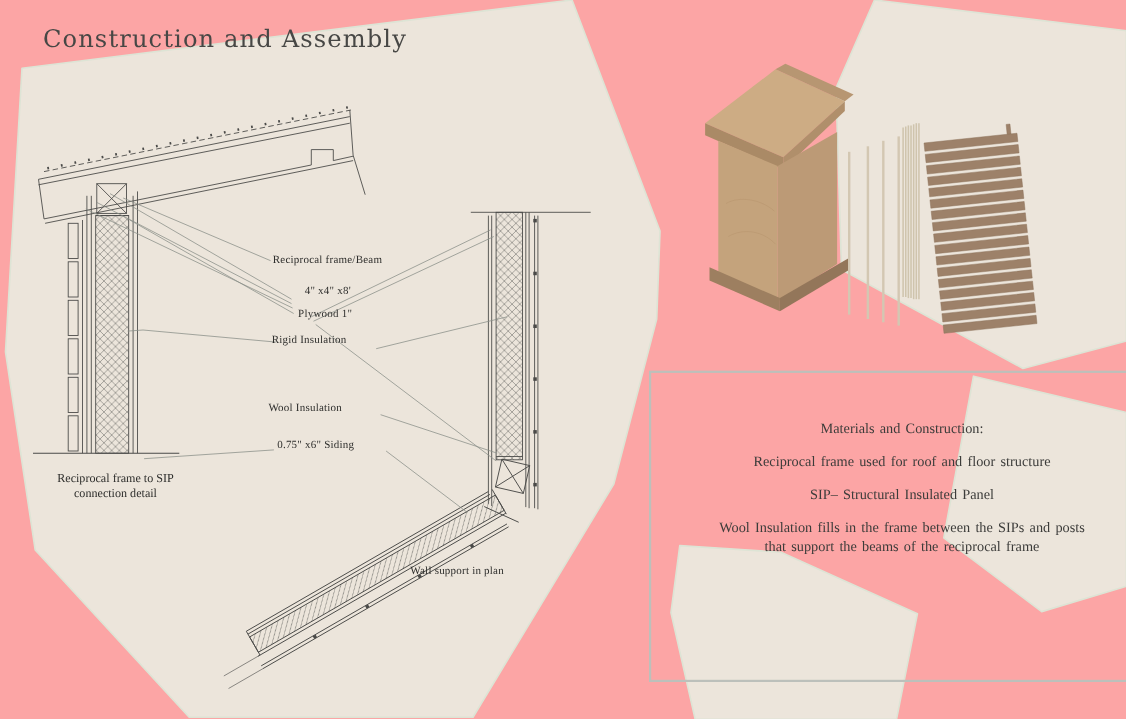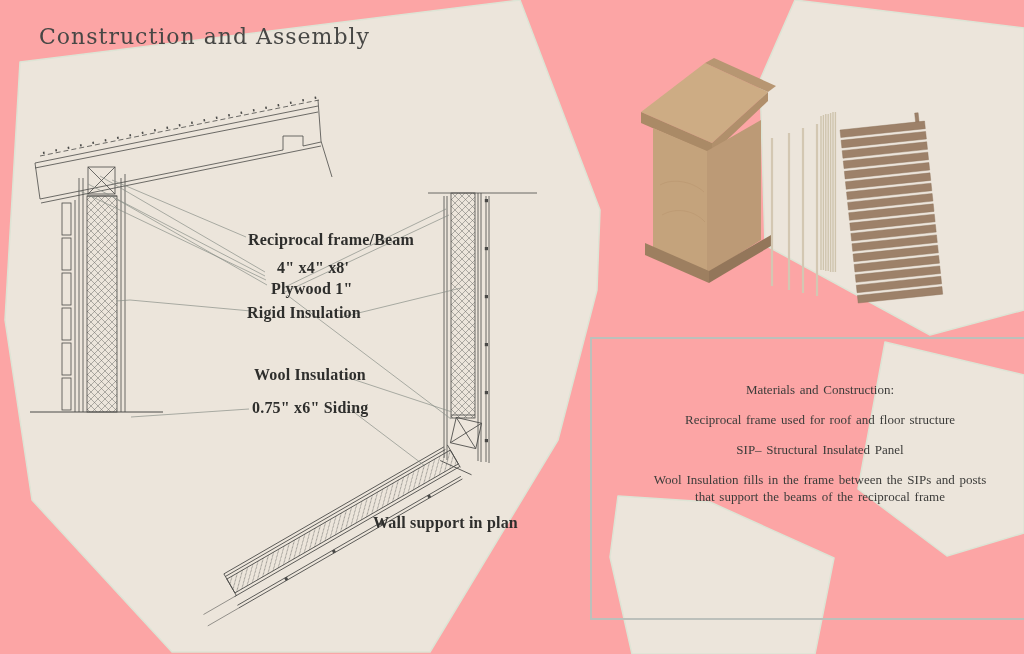--- a/index.html
+++ b/index.html
@@ -2,21 +2,21 @@
 <html style="--polygon-fill: #e9f0e4; --polygon-edge: #dde4d5; --line: #4a4a48; --leader: #8a8f88; --wood-light: #cdac84; --wood-mid: #c4a37c; --wood-shadow: #9d7f60; --slat-wood: #9d8169; --stick-wood: #d3c7b2; --box-border: #bcc0bb;"><head>
 <meta charset="utf-8">
 <style>
   html,body{margin:0;padding:0;background:#fff;}
   #stage{position:relative;width:1024px;height:654px;background:#fca5a5;overflow:hidden;
          font-family:"Liberation Serif",serif;color:#3a3a38;padding-left:43px;}
   #scene{position:absolute;left:0;top:0;}
   .abs{position:absolute;white-space:nowrap;}
   #page-title{left:39px;top:24px;font-family:"DejaVu Serif",serif;font-size:22px;
               letter-spacing:1px;color:#474745;}
-  .dlabel{font-size:16px;color:#2e2e2c;letter-spacing:.2px;font-weight:bold;}
+  .dlabel{font-size:10px;color:#2e2e2c;letter-spacing:.2px;}
   .dcaption{font-size:11px;color:#2e2e2c;text-align:center;line-height:14px;white-space:normal;}
   #materials-box{left:590px;top:315px;width:460px;height:283px;box-sizing:border-box;
                  border:2px solid var(--box-border,#bcc0bb);background:transparent;
                  text-align:center;padding:42px 6px 0 6px;margin-top:22px;}
   #materials-box .para{margin:0 0 13px 0;font-size:13px;line-height:17px;color:#3c3c3a;
                        word-spacing:1.5px;}
 </style>
 </head>
 <body>
 
@@ -184,23 +184,27 @@
       </g>
     </g>
   </svg>
 
   <div id="page-title" class="abs">Construction and Assembly</div>
 
   <div class="abs dlabel" style="left:248px;top:231px">Reciprocal frame/Beam</div>
   <div class="abs dlabel" style="left:277px;top:259px">4" x4" x8'</div>
   <div class="abs dlabel" style="left:271px;top:280px">Plywood 1"</div>
   <div class="abs dlabel" style="left:247px;top:304px">Rigid Insulation</div>
-  <div class="abs dlabel" style="left:254px;top:366px">Wool Insulation</div>
+  <div class="abs dlabel" style="left:244px;top:366px">Wool Insulation</div>
   <div class="abs dlabel" style="left:252px;top:399px">0.75" x6" Siding</div>
 
+  <div class="abs dcaption" style="left:20px;top:428px;width:170px">
+    <div>Reciprocal frame to SIP</div>
+    <div>connection detail</div>
+  </div>
 
   <div class="abs dlabel" style="left:373px;top:514px">Wall support in plan</div>
 
   <div id="materials-box" class="abs">
     <div class="para">Materials and Construction:</div>
     <div class="para">Reciprocal frame used for roof and floor structure</div>
     <div class="para">SIP– Structural Insulated Panel</div>
     <div class="para">
       <div>Wool Insulation fills in the frame between the SIPs and posts</div>
       <div>that support the beams of the reciprocal frame</div>

